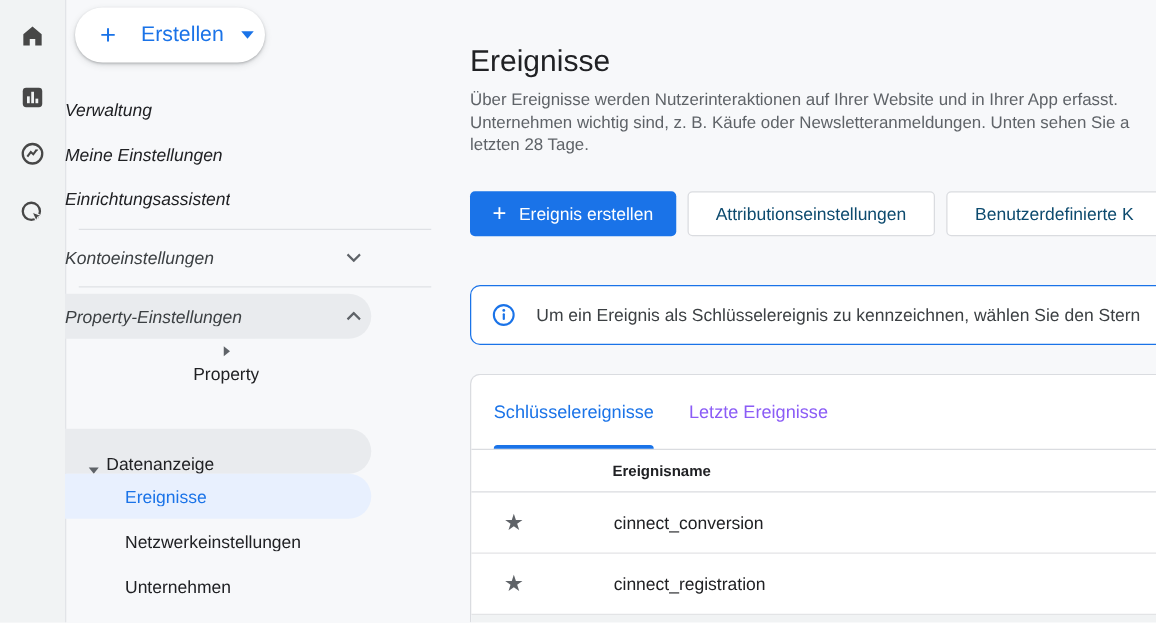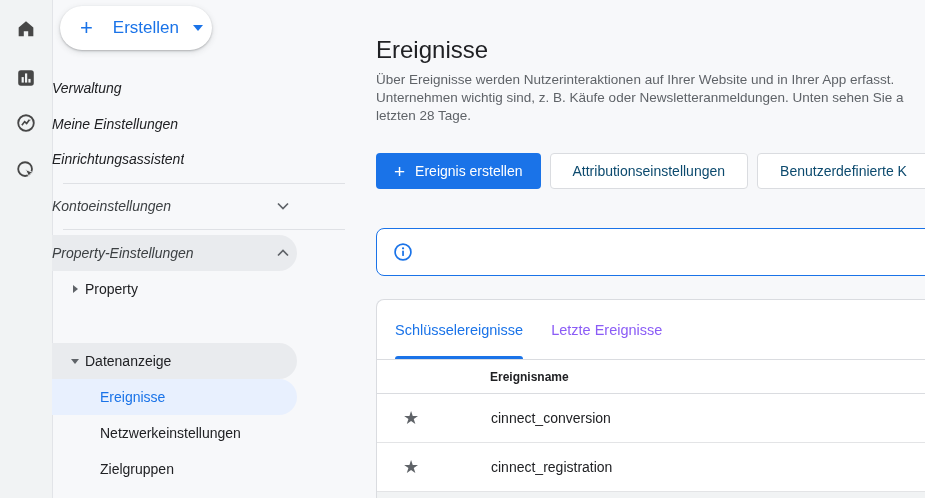--- a/index.html
+++ b/index.html
@@ -137,41 +137,41 @@
 
   <div class="nav-row pad16 section pill-gray" style="top:235px;">
     <span class="lbl">Property-Einstellungen</span>
     <span class="chev">
       <svg width="12" height="8" viewBox="0 0 12 8">
           <path d="M1 6.5l5-5 5 5" fill="none" stroke="#5f6368" stroke-width="1.7"></path>
         </svg>
     </span>
   </div>
 
-  <div class="nav-row indent1" style="top:271px;">
+  <div class="nav-row indent1" style="top:271px;flex-direction:column;">
     <span class="tri-box">
         <span class="tri-right"></span>
       </span>
     <span class="lbl">Property</span>
   </div>
-  <div class="nav-row indent1 pill-gray" style="top:343px;">
+  <div class="nav-row indent1 pill-gray" style="top:343px;align-items:flex-end;">
     <span class="tri-box">
         <span class="tri-down"></span>
       </span>
     <span class="lbl">Datenanzeige</span>
   </div>
 
   <div class="nav-row indent2 pill-blue" style="top:379px;">
     <span class="lbl">Ereignisse</span>
   </div>
   <div class="nav-row indent2" style="top:415px;">
     <span class="lbl">Netzwerkeinstellungen</span>
   </div>
   <div class="nav-row indent2" style="top:451px;">
-    <span class="lbl">Zielgruppen</span>
+    <span class="lbl">Unternehmen</span>
   </div>
 </div>
 
 <div class="page-title">Ereignisse</div>
 
 <div class="desc">
   <div>Über Ereignisse werden Nutzerinteraktionen auf Ihrer Website und in Ihrer App erfasst.</div>
   <div>Unternehmen wichtig sind, z. B. Käufe oder Newsletteranmeldungen. Unten sehen Sie a</div>
   <div>letzten 28 Tage.</div>
 </div>
@@ -190,20 +190,21 @@
 </div>
 
 <div class="banner">
   <span>
     <svg width="20" height="20" viewBox="0 0 24 24">
       <circle cx="12" cy="12" r="9.5" fill="none" stroke="#1a73e8" stroke-width="2"></circle>
       <rect x="11" y="10.3" width="2.1" height="6.6" rx="1" fill="#1a73e8"></rect>
       <circle cx="12.05" cy="7.6" r="1.35" fill="#1a73e8"></circle>
     </svg>
   </span>
+  <span class="banner-text">Um ein Ereignis als Schlüsselereignis zu kennzeichnen, wählen Sie den Stern</span>
 </div>
 
 <div class="card">
   <div class="tabs">
     <div class="tab active">
       <span>Schlüsselereignisse</span>
     </div>
     <div class="tab">
       <span>Letzte Ereignisse</span>
     </div>

